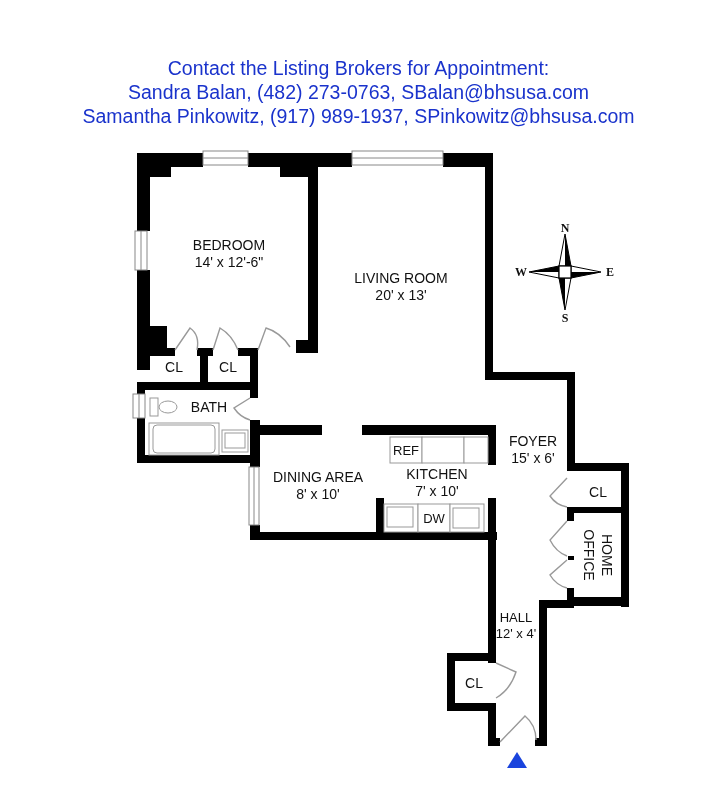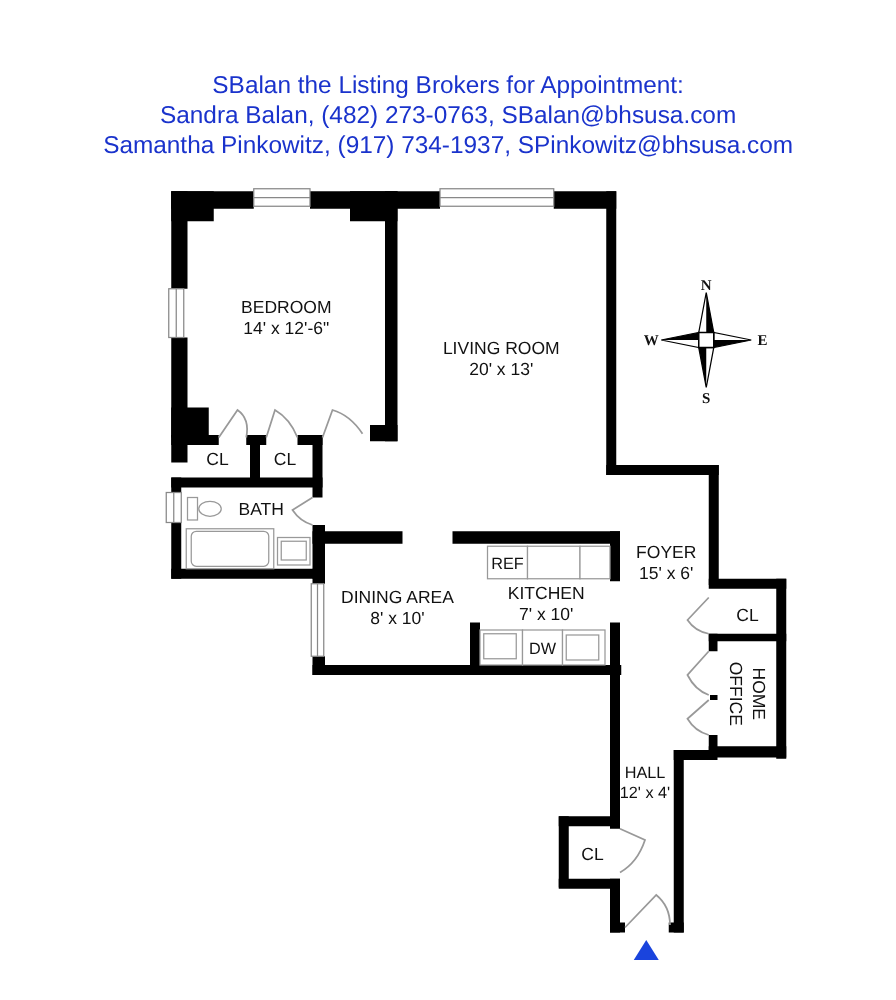--- a/index.html
+++ b/index.html
@@ -8,23 +8,23 @@
     .header div { white-space: nowrap; }
     svg { position: absolute; left: 0; top: 0; }
     .lbl { font-family: "Liberation Sans", sans-serif; font-size: 14px; fill: #111; text-anchor: middle; }
     .lbl-sm { font-family: "Liberation Sans", sans-serif; font-size: 13px; fill: #111; text-anchor: middle; }
     .compass-lbl { font-family: "Liberation Serif", serif; font-size: 12px; font-weight: bold; fill: #111; text-anchor: middle; }
   </style>
 </head>
 <body>
 
 <div class="header">
-  <div>SBalan the Listing Brokers for Appointment:</div>
+  <div>Contact the Listing Brokers for Appointment:</div>
   <div>Sandra Balan, (482) 273-0763, SBalan@bhsusa.com</div>
-  <div>Samantha Pinkowitz, (917) 734-1937, SPinkowitz@bhsusa.com</div>
+  <div>Samantha Pinkowitz, (917) 989-1937, SPinkowitz@bhsusa.com</div>
 </div>
 
 <svg width="717" height="800" viewBox="0 0 717 800">
 
   <g fill="#000">
 
     <rect x="137" y="153" width="66" height="14"></rect>
     <rect x="248" y="153" width="104" height="14"></rect>
     <rect x="443" y="153" width="50" height="14"></rect>
 

